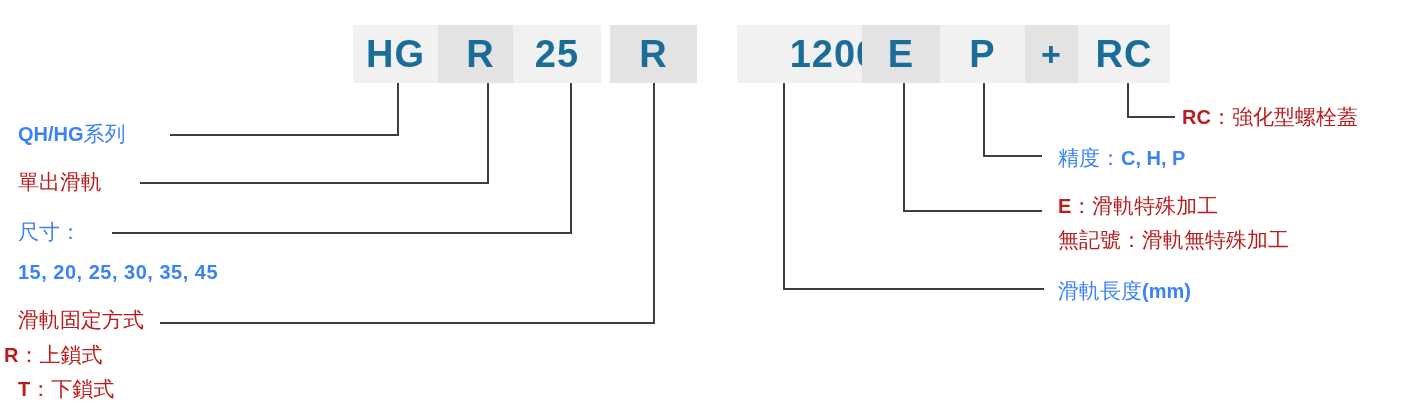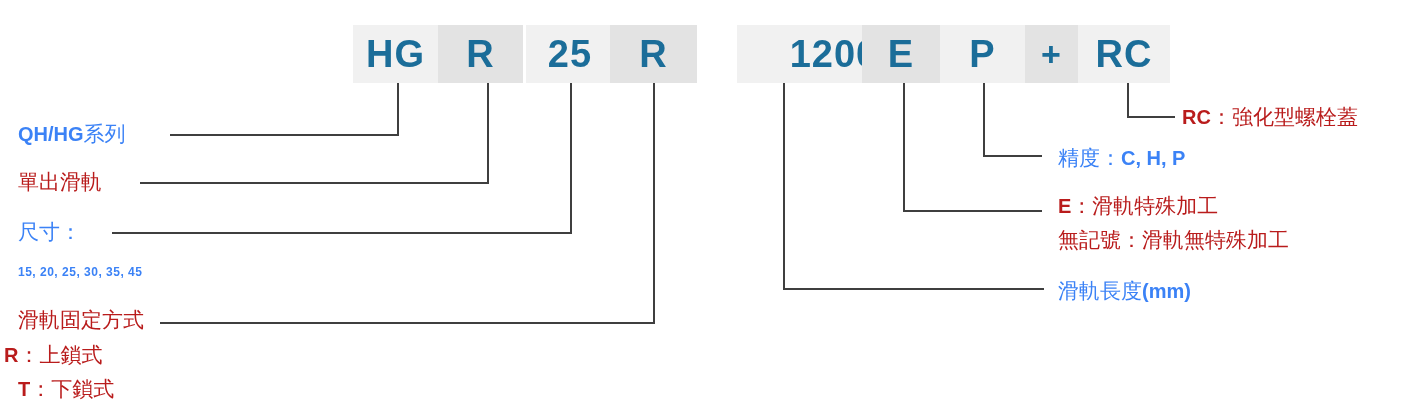--- a/index.html
+++ b/index.html
@@ -21,30 +21,30 @@
   .conn.l{border-right-width:2px;border-bottom-width:2px;}
   .conn.r{border-left-width:2px;border-bottom-width:2px;}
   
   .lbl{
     position:absolute;font-size:21px;line-height:28px;color:#3b82f6;
     white-space:nowrap;
   }
   .lbl .lat{font-size:20px;}
   .blue{color:#b91c1c;}
   .b{font-weight:bold;}
-  .vals{font-size:12px;font-weight:bold;letter-spacing:0.5px;}
+  .vals{font-size:20px;font-weight:bold;letter-spacing:0.5px;}
 </style>
 </head>
 <body>
 
 <div class="canvas">
 
   <div class="seg light" style="left:353px;width:85px">HG</div>
   <div class="seg dark" style="left:438px;width:85px">R</div>
-  <div class="seg light" style="left:526px;width:88px">25</div>
+  <div class="seg light" style="left:513px;width:88px">25</div>
   <div class="seg dark" style="left:610px;width:87px">R</div>
   <div class="seg light" style="left:737px;width:194px">1200</div>
   <div class="seg dark" style="left:862px;width:78px">E</div>
   <div class="seg light" style="left:940px;width:85px">P</div>
   <div class="seg dark plus" style="left:1025px;width:53px">+</div>
   <div class="seg light" style="left:1078px;width:92px">RC</div>
 
   <div class="conn l" style="left:170px;top:83px;width:227px;height:51px"></div>
   <div class="conn l" style="left:140px;top:83px;width:347px;height:99px"></div>
   <div class="conn l" style="left:112px;top:83px;width:458px;height:149px"></div>

